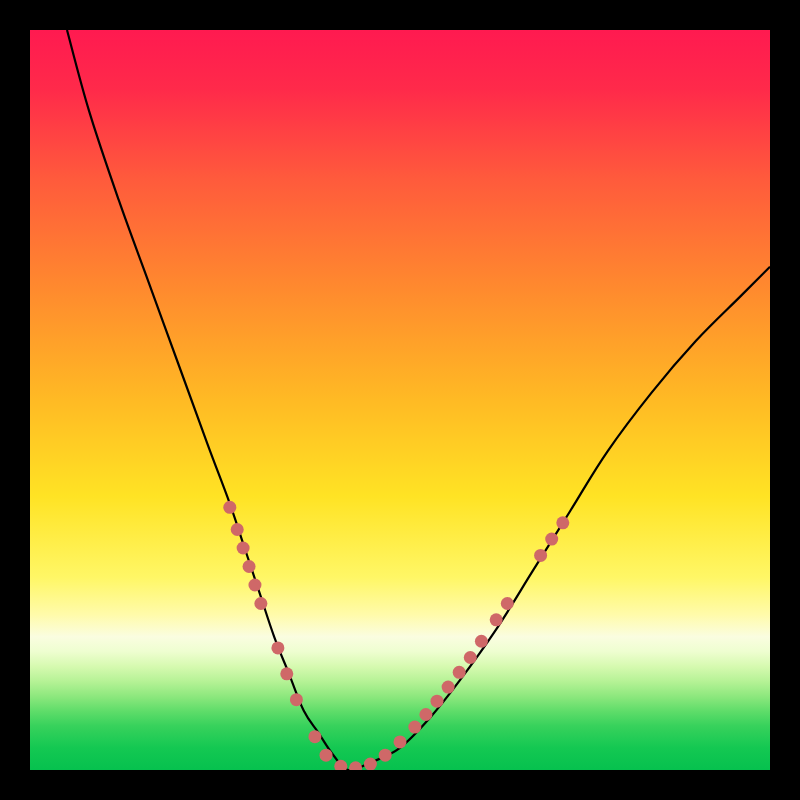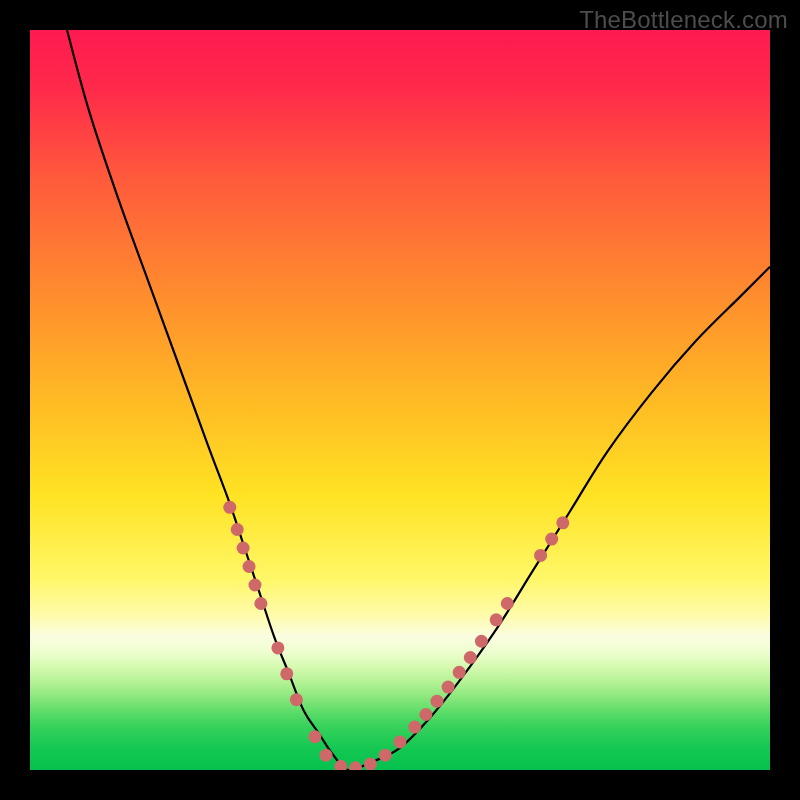--- a/index.html
+++ b/index.html
@@ -53,21 +53,20 @@
     stroke-width: 2.2;
   }
   .dot {
     fill: #cf6868;
   }
 </style>
 </head>
 <body>
 
 <div class="stage">
-  <div class="watermark">TheBottleneck.com</div>
 
   <div class="plot">
     <div class="gradient" id="grad" style="background: linear-gradient(rgb(255, 26, 80) 0%, rgb(255, 42, 74) 8%, rgb(255, 90, 60) 20%, rgb(255, 138, 46) 35%, rgb(255, 186, 36) 50%, rgb(255, 227, 36) 63%, rgb(255, 247, 102) 74%, rgb(255, 251, 170) 79%, rgb(250, 253, 224) 82%, rgb(238, 254, 208) 84%, rgb(214, 250, 176) 86%, rgb(182, 242, 150) 88%, rgb(142, 232, 126) 90%, rgb(96, 221, 106) 92%, rgb(56, 210, 92) 94%, rgb(20, 200, 82) 97%, rgb(6, 193, 78) 100%);"></div>
 
     <svg class="curve" viewBox="0 0 740 740" preserveAspectRatio="none">
       <path id="curvePath" class="main" d="M 37 0 C 41.00 14.65, 49.88 50.76, 59.20 81.40 C 68.52 112.04, 78.14 139.56, 88.80 170.20 C 99.46 200.84, 107.74 222.30, 118.40 251.60 C 129.06 280.90, 137.34 303.70, 148.00 333.00 C 158.66 362.30, 168.28 389.09, 177.60 414.40 C 186.92 439.71, 193.14 454.95, 199.80 473.60 C 206.46 492.25, 209.27 502.02, 214.60 518.00 C 219.93 533.98, 224.07 546.42, 229.40 562.40 C 234.73 578.38, 238.87 592.15, 244.20 606.80 C 249.53 621.45, 253.67 630.48, 259.00 643.80 C 264.33 657.12, 268.47 670.14, 273.80 680.80 C 279.13 691.46, 283.27 695.01, 288.60 703.00 C 293.93 710.99, 298.07 718.54, 303.40 725.20 C 308.73 731.86, 311.54 738.67, 318.20 740.00 C 324.86 741.33, 331.08 736.60, 340.40 732.60 C 349.72 728.60, 359.34 725.79, 370.00 717.80 C 380.66 709.81, 388.94 700.19, 399.60 688.20 C 410.26 676.21, 417.21 667.18, 429.20 651.20 C 441.19 635.22, 452.88 619.38, 466.20 599.40 C 479.52 579.42, 489.88 561.51, 503.20 540.20 C 516.52 518.89, 526.88 502.31, 540.20 481.00 C 553.52 459.69, 562.55 443.11, 577.20 421.80 C 591.85 400.49, 605.62 382.58, 621.60 362.60 C 637.58 342.62, 650.02 328.12, 666.00 310.80 C 681.98 293.48, 697.08 279.72, 710.40 266.40 C 723.72 253.08, 734.67 242.13, 740.00 236.80" stroke="#000000"></path>
       <g id="dots">
           <circle cx="199.80" cy="477.30" r="6.5" class="dot" fill="#cf6868"></circle>
           <circle cx="207.20" cy="499.50" r="6.5" class="dot" fill="#cf6868"></circle>
           <circle cx="213.12" cy="518.00" r="6.5" class="dot" fill="#cf6868"></circle>

